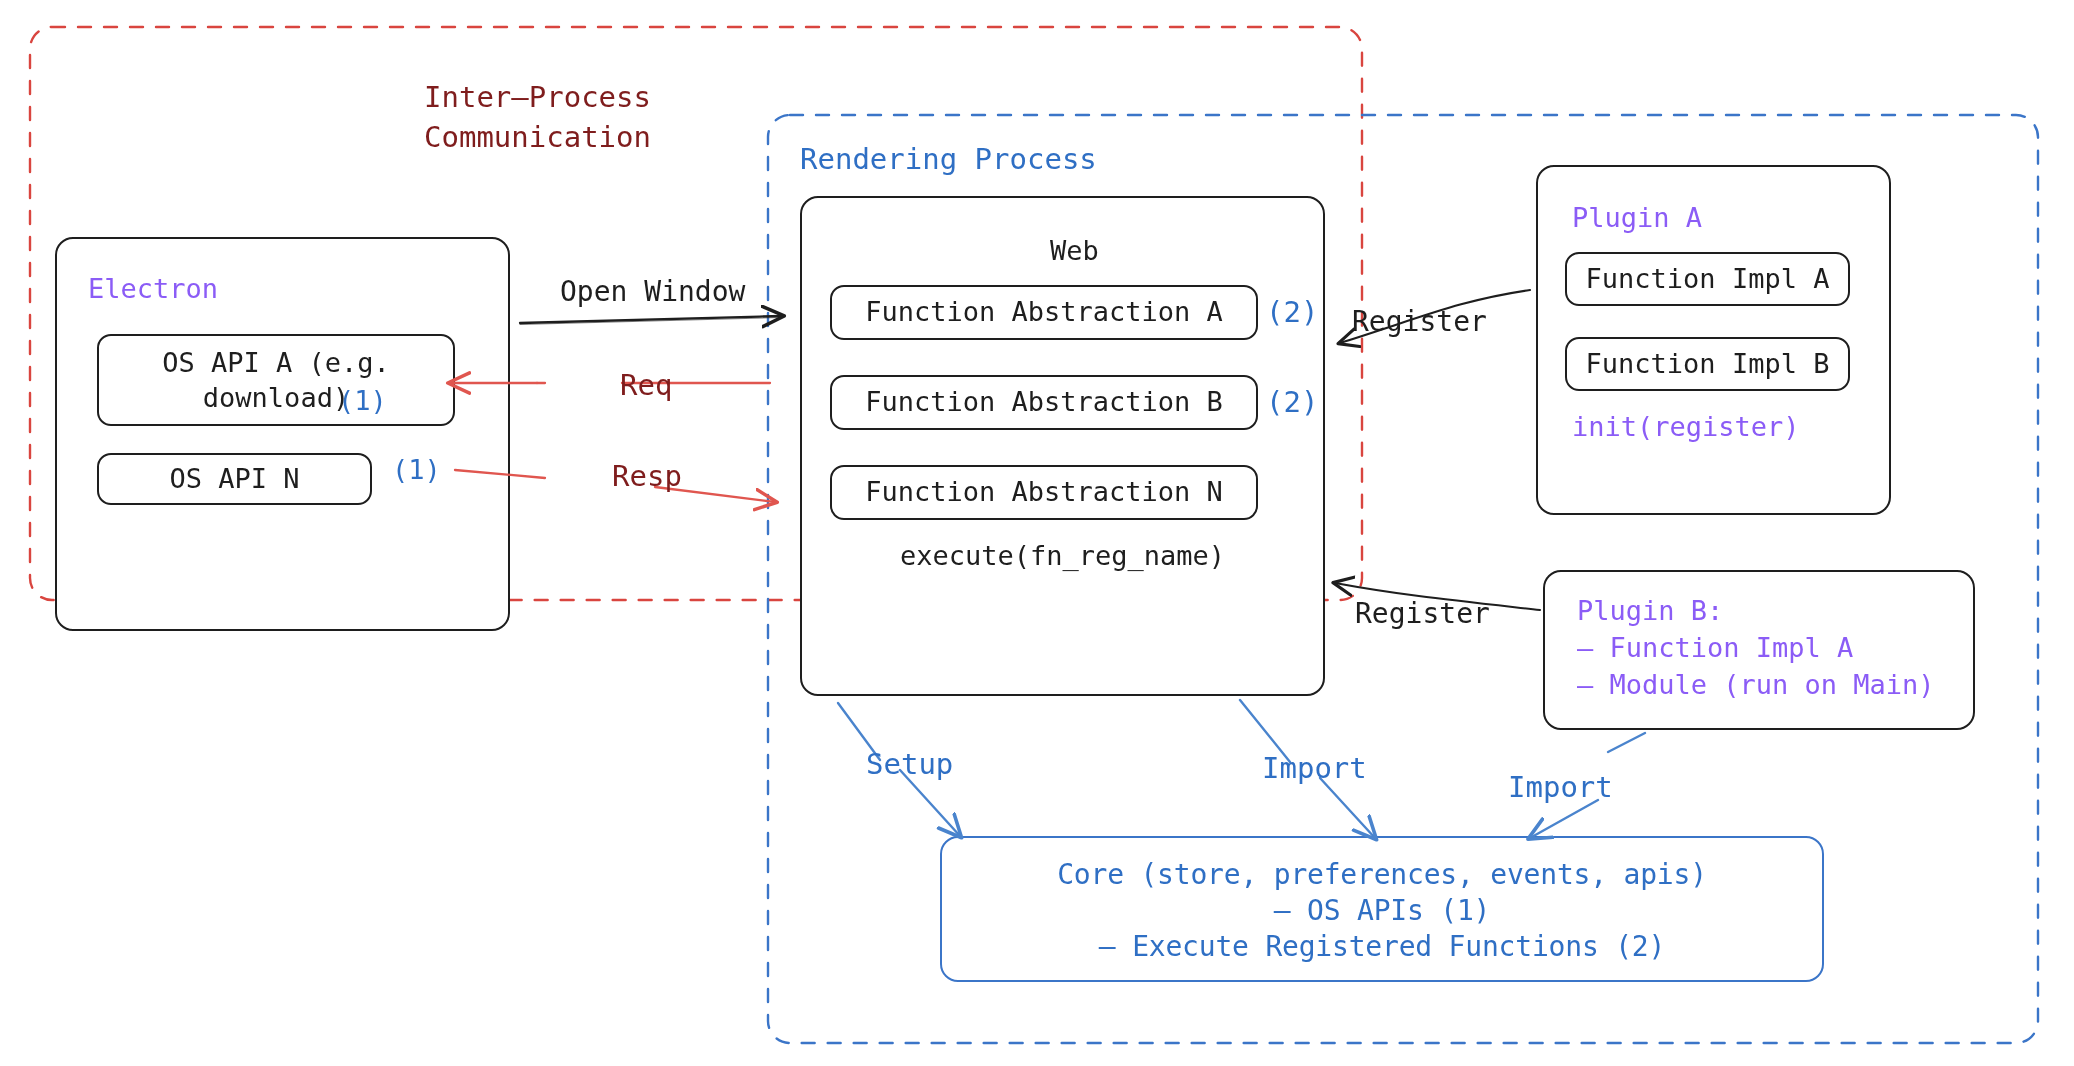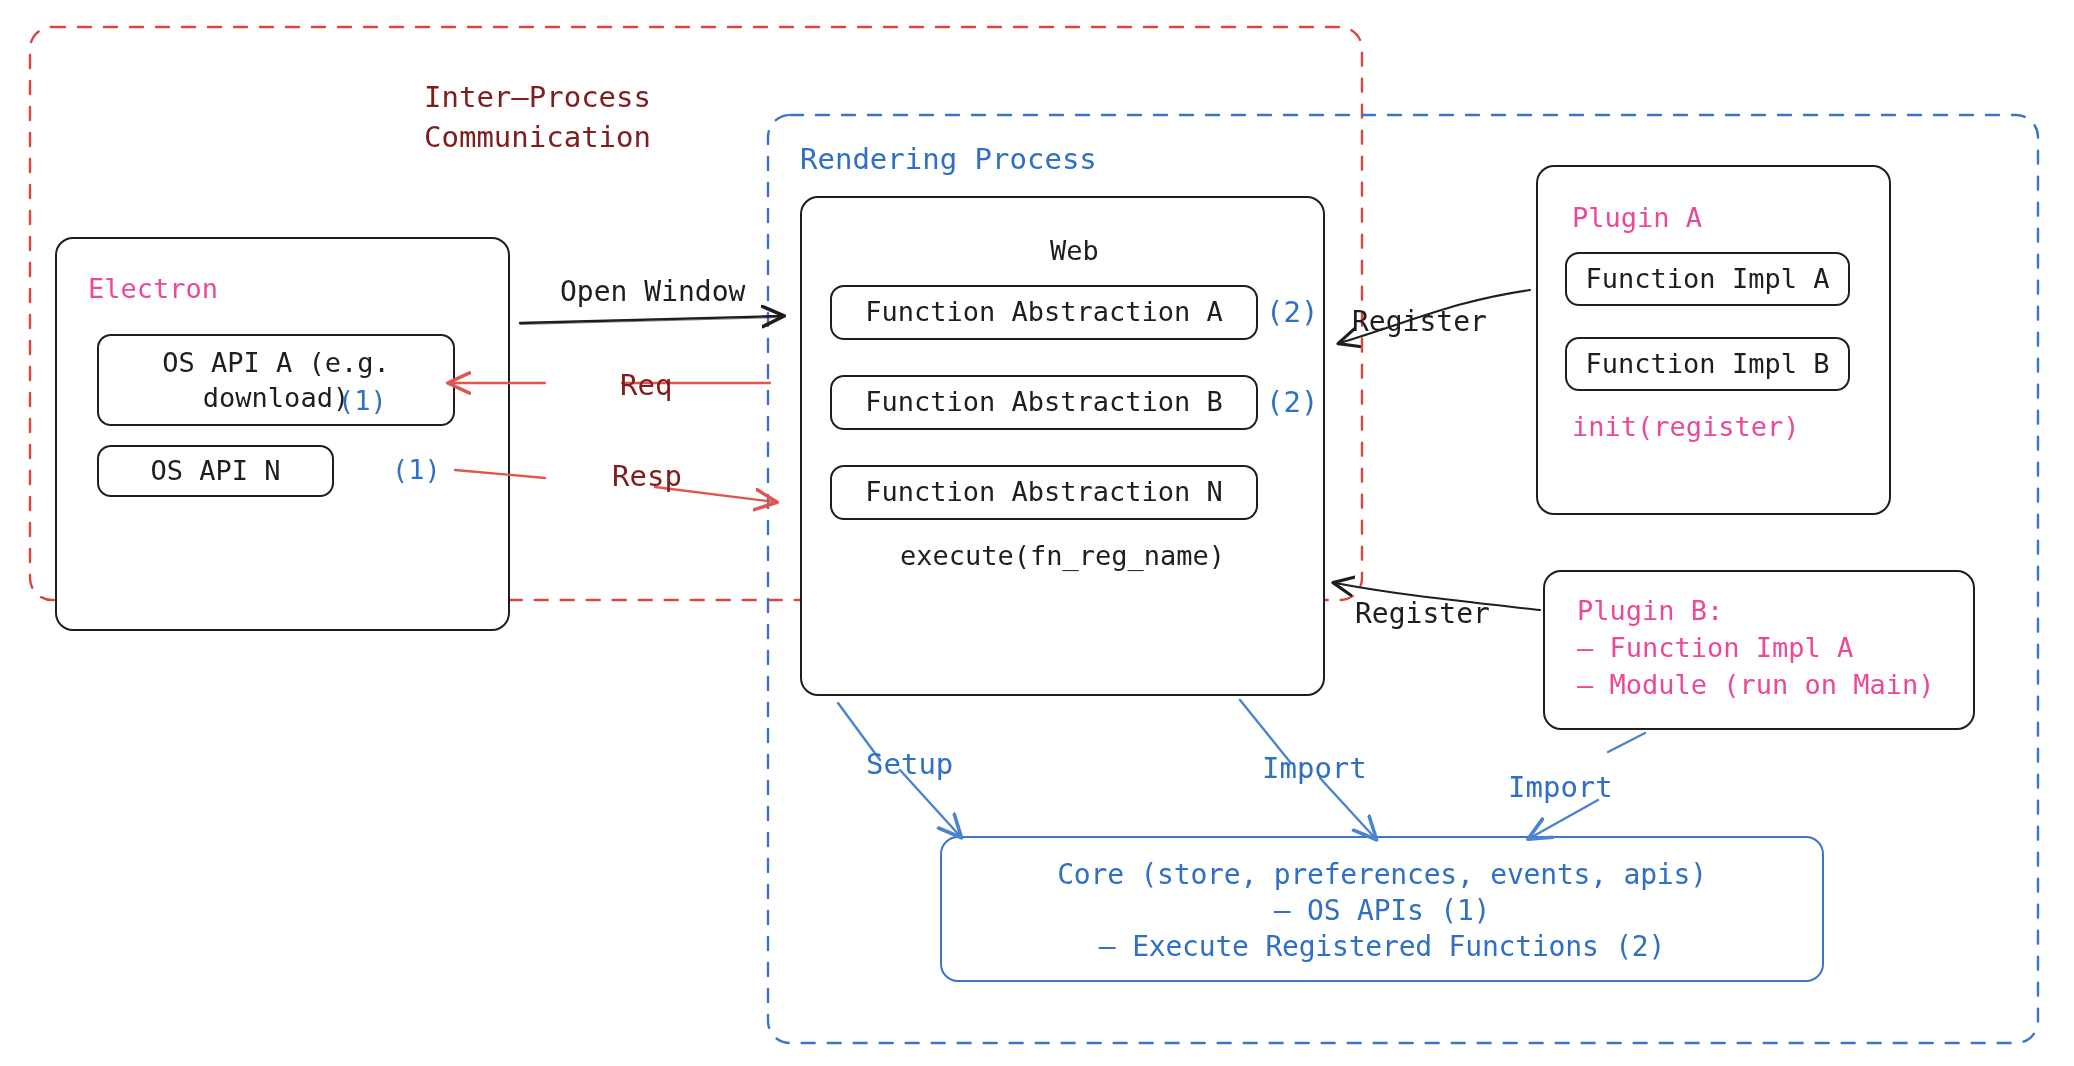--- a/index.html
+++ b/index.html
@@ -22,21 +22,21 @@
   .lbl{position:absolute;white-space:pre;color:#1e1e1e;
        font-family:"DejaVu Sans Mono","Liberation Mono",monospace;}
 
   .t-black{color:#1e1e1e;}
   .t-red{color:#7f1d1d;}
   .t-blue{color:#2f6fc4;}
 
   .boxtext{position:absolute;left:0;right:0;text-align:center;white-space:pre;
            color:#1e1e1e;font-size:27px;line-height:1.28;}
 
-  .titletext{position:absolute;white-space:pre;font-size:27px;color:#ec4899;}
+  .titletext{position:absolute;white-space:pre;font-size:27px;color:#8b5cf6;}
 
   .core-text{position:absolute;left:0;right:0;text-align:center;color:#2f6fc4;
              font-size:28px;line-height:1.30;white-space:pre;letter-spacing:-.2px;}
 </style>
 </head>
 <body>
 
 <div class="canvas">
 
   <svg class="layer">
@@ -55,21 +55,21 @@
     <div class="sketch"></div>
     <div class="titletext" style="left:33px;top:36px;text-align:center;">Electron</div>
 
     <div class="node" style="left:42px;top:97px;width:358px;height:92px;">
       <div class="sketch inner"></div>
       <div class="boxtext" style="top:12px;">OS API A (e.g.
 download)</div>
     </div>
     <div class="lbl t-blue" style="left:283px;top:148px;font-size:27px;">(1)</div>
 
-    <div class="node" style="left:42px;top:208px;width:237px;height:52px;">
+    <div class="node" style="left:42px;top:216px;width:275px;height:52px;">
       <div class="sketch inner"></div>
       <div class="boxtext" style="top:9px;">OS API N</div>
     </div>
     <div class="lbl t-blue" style="left:337px;top:217px;font-size:27px;">(1)</div>
   </div>
 
   <div class="node" style="left:800px;top:196px;width:525px;height:500px;">
     <div class="sketch"></div>
     <div class="boxtext" style="top:38px;padding-left:24px;">Web</div>
 

